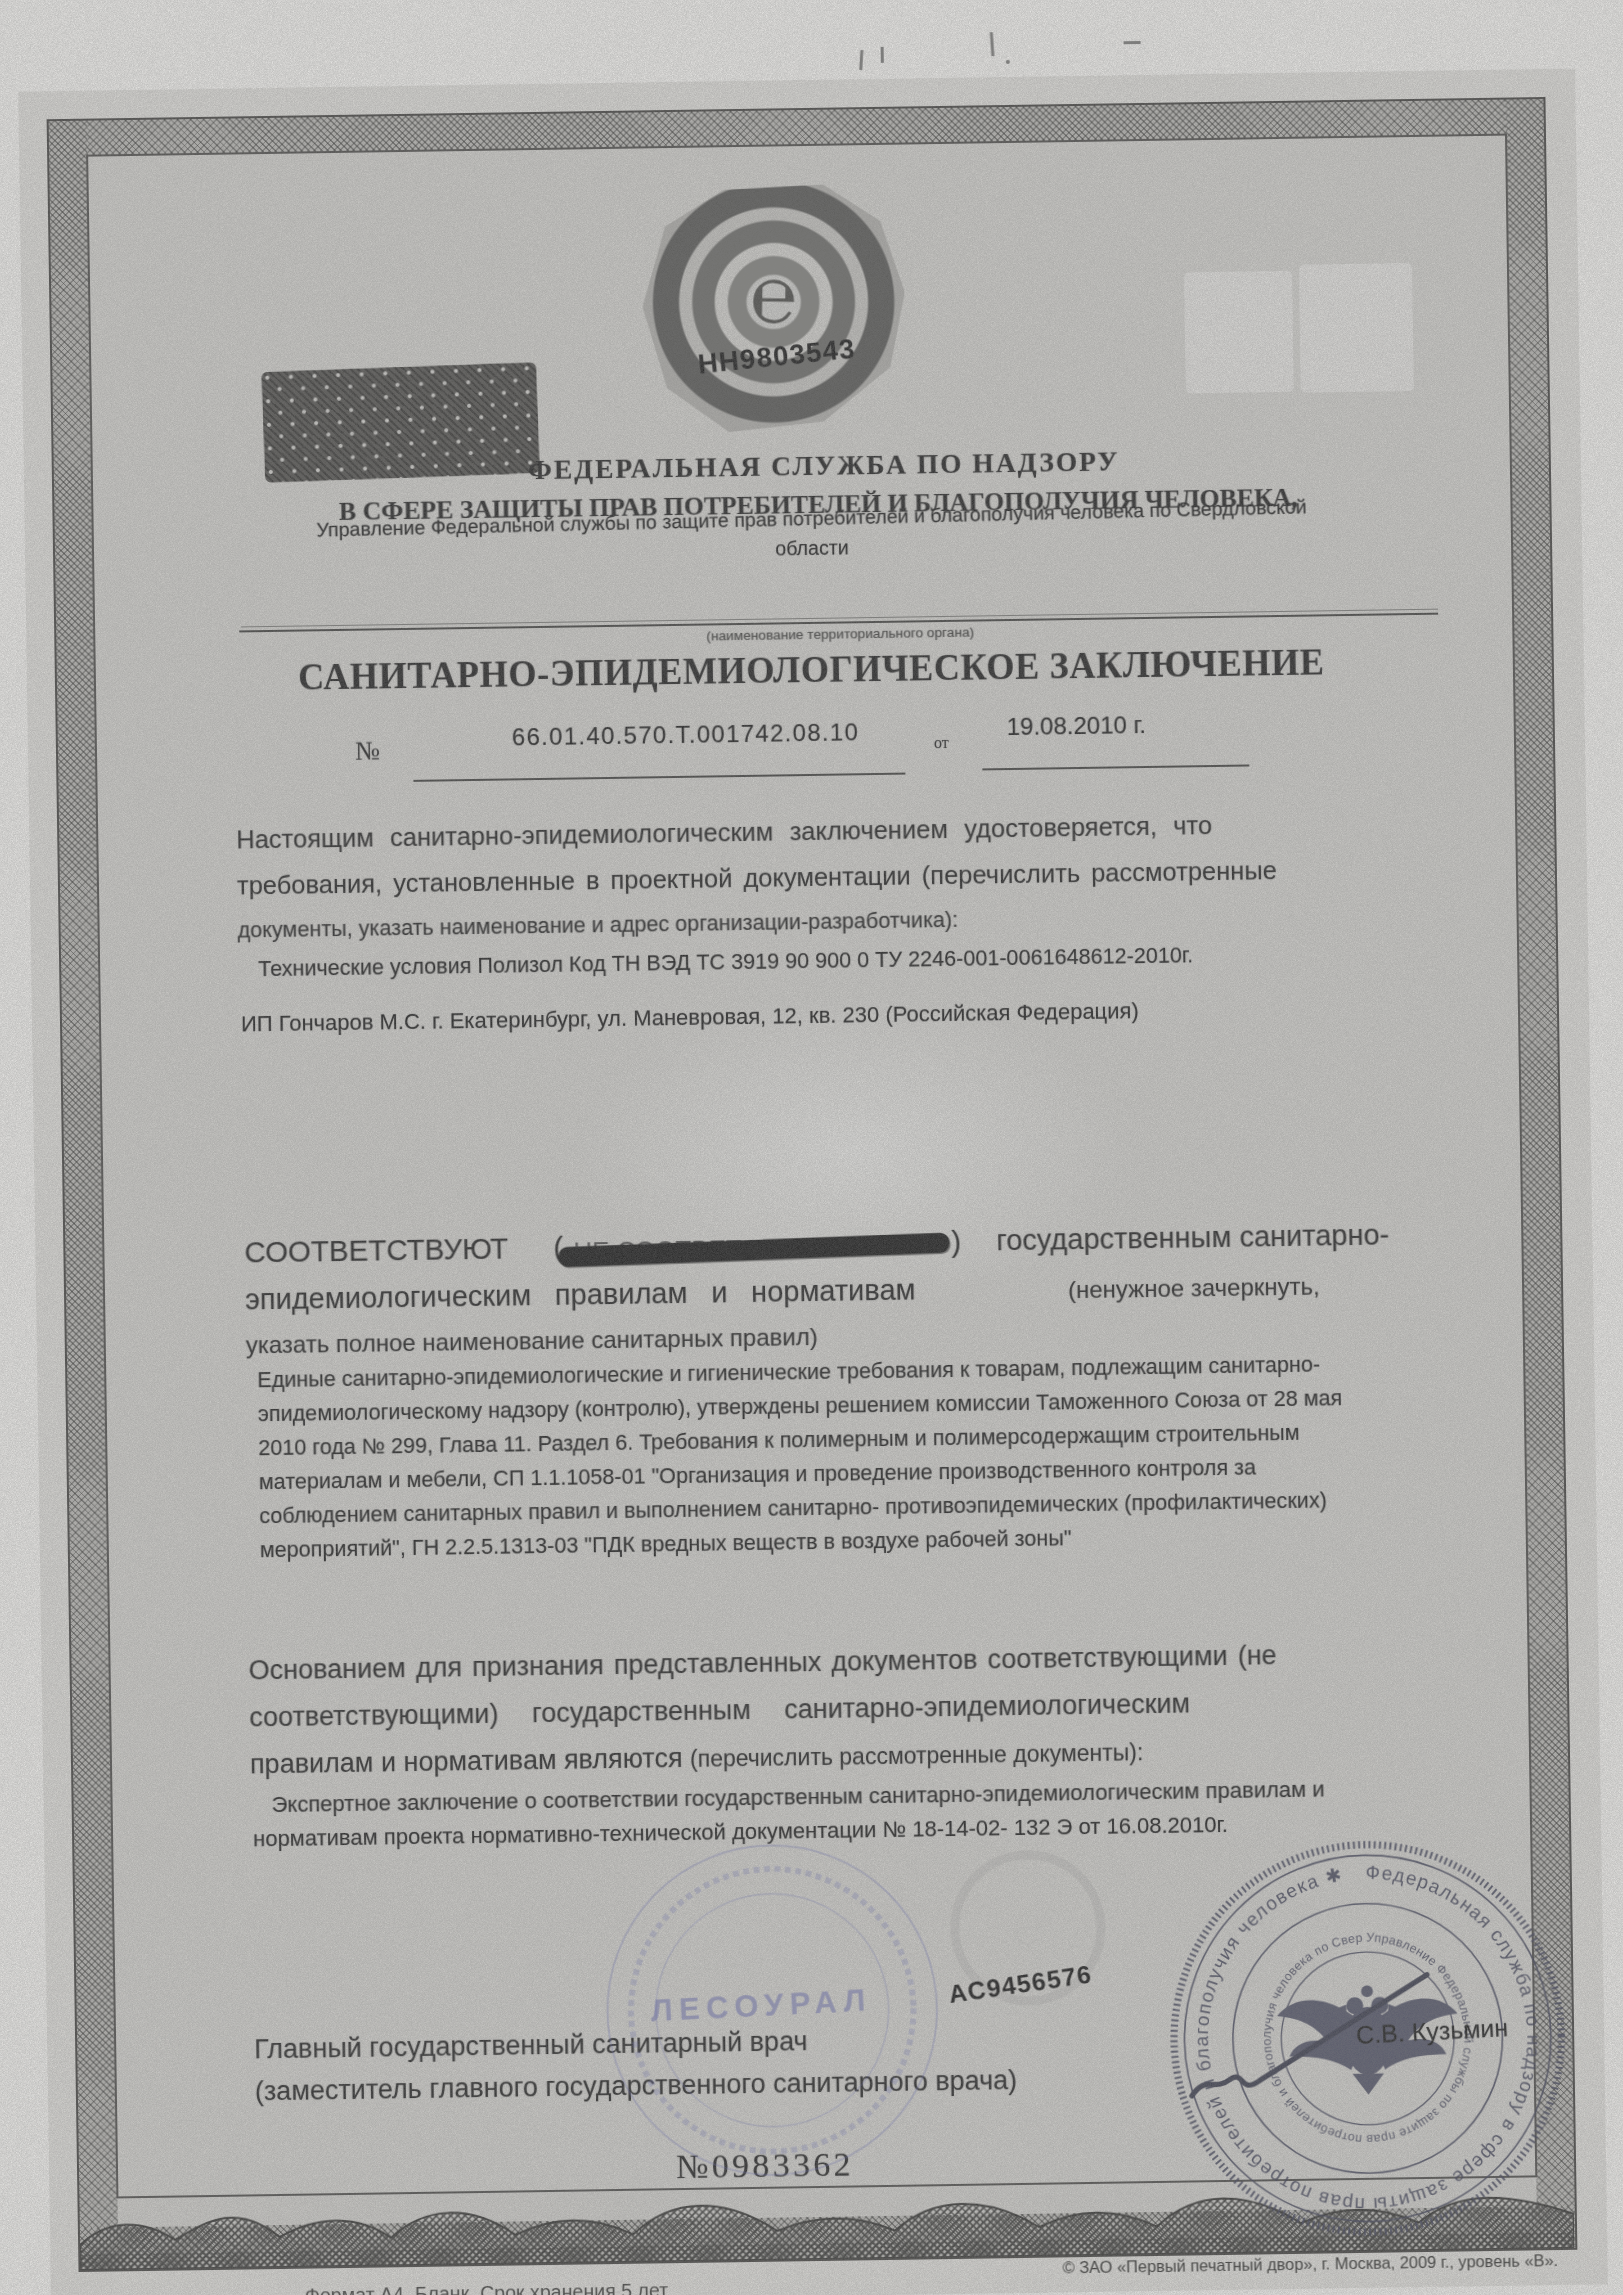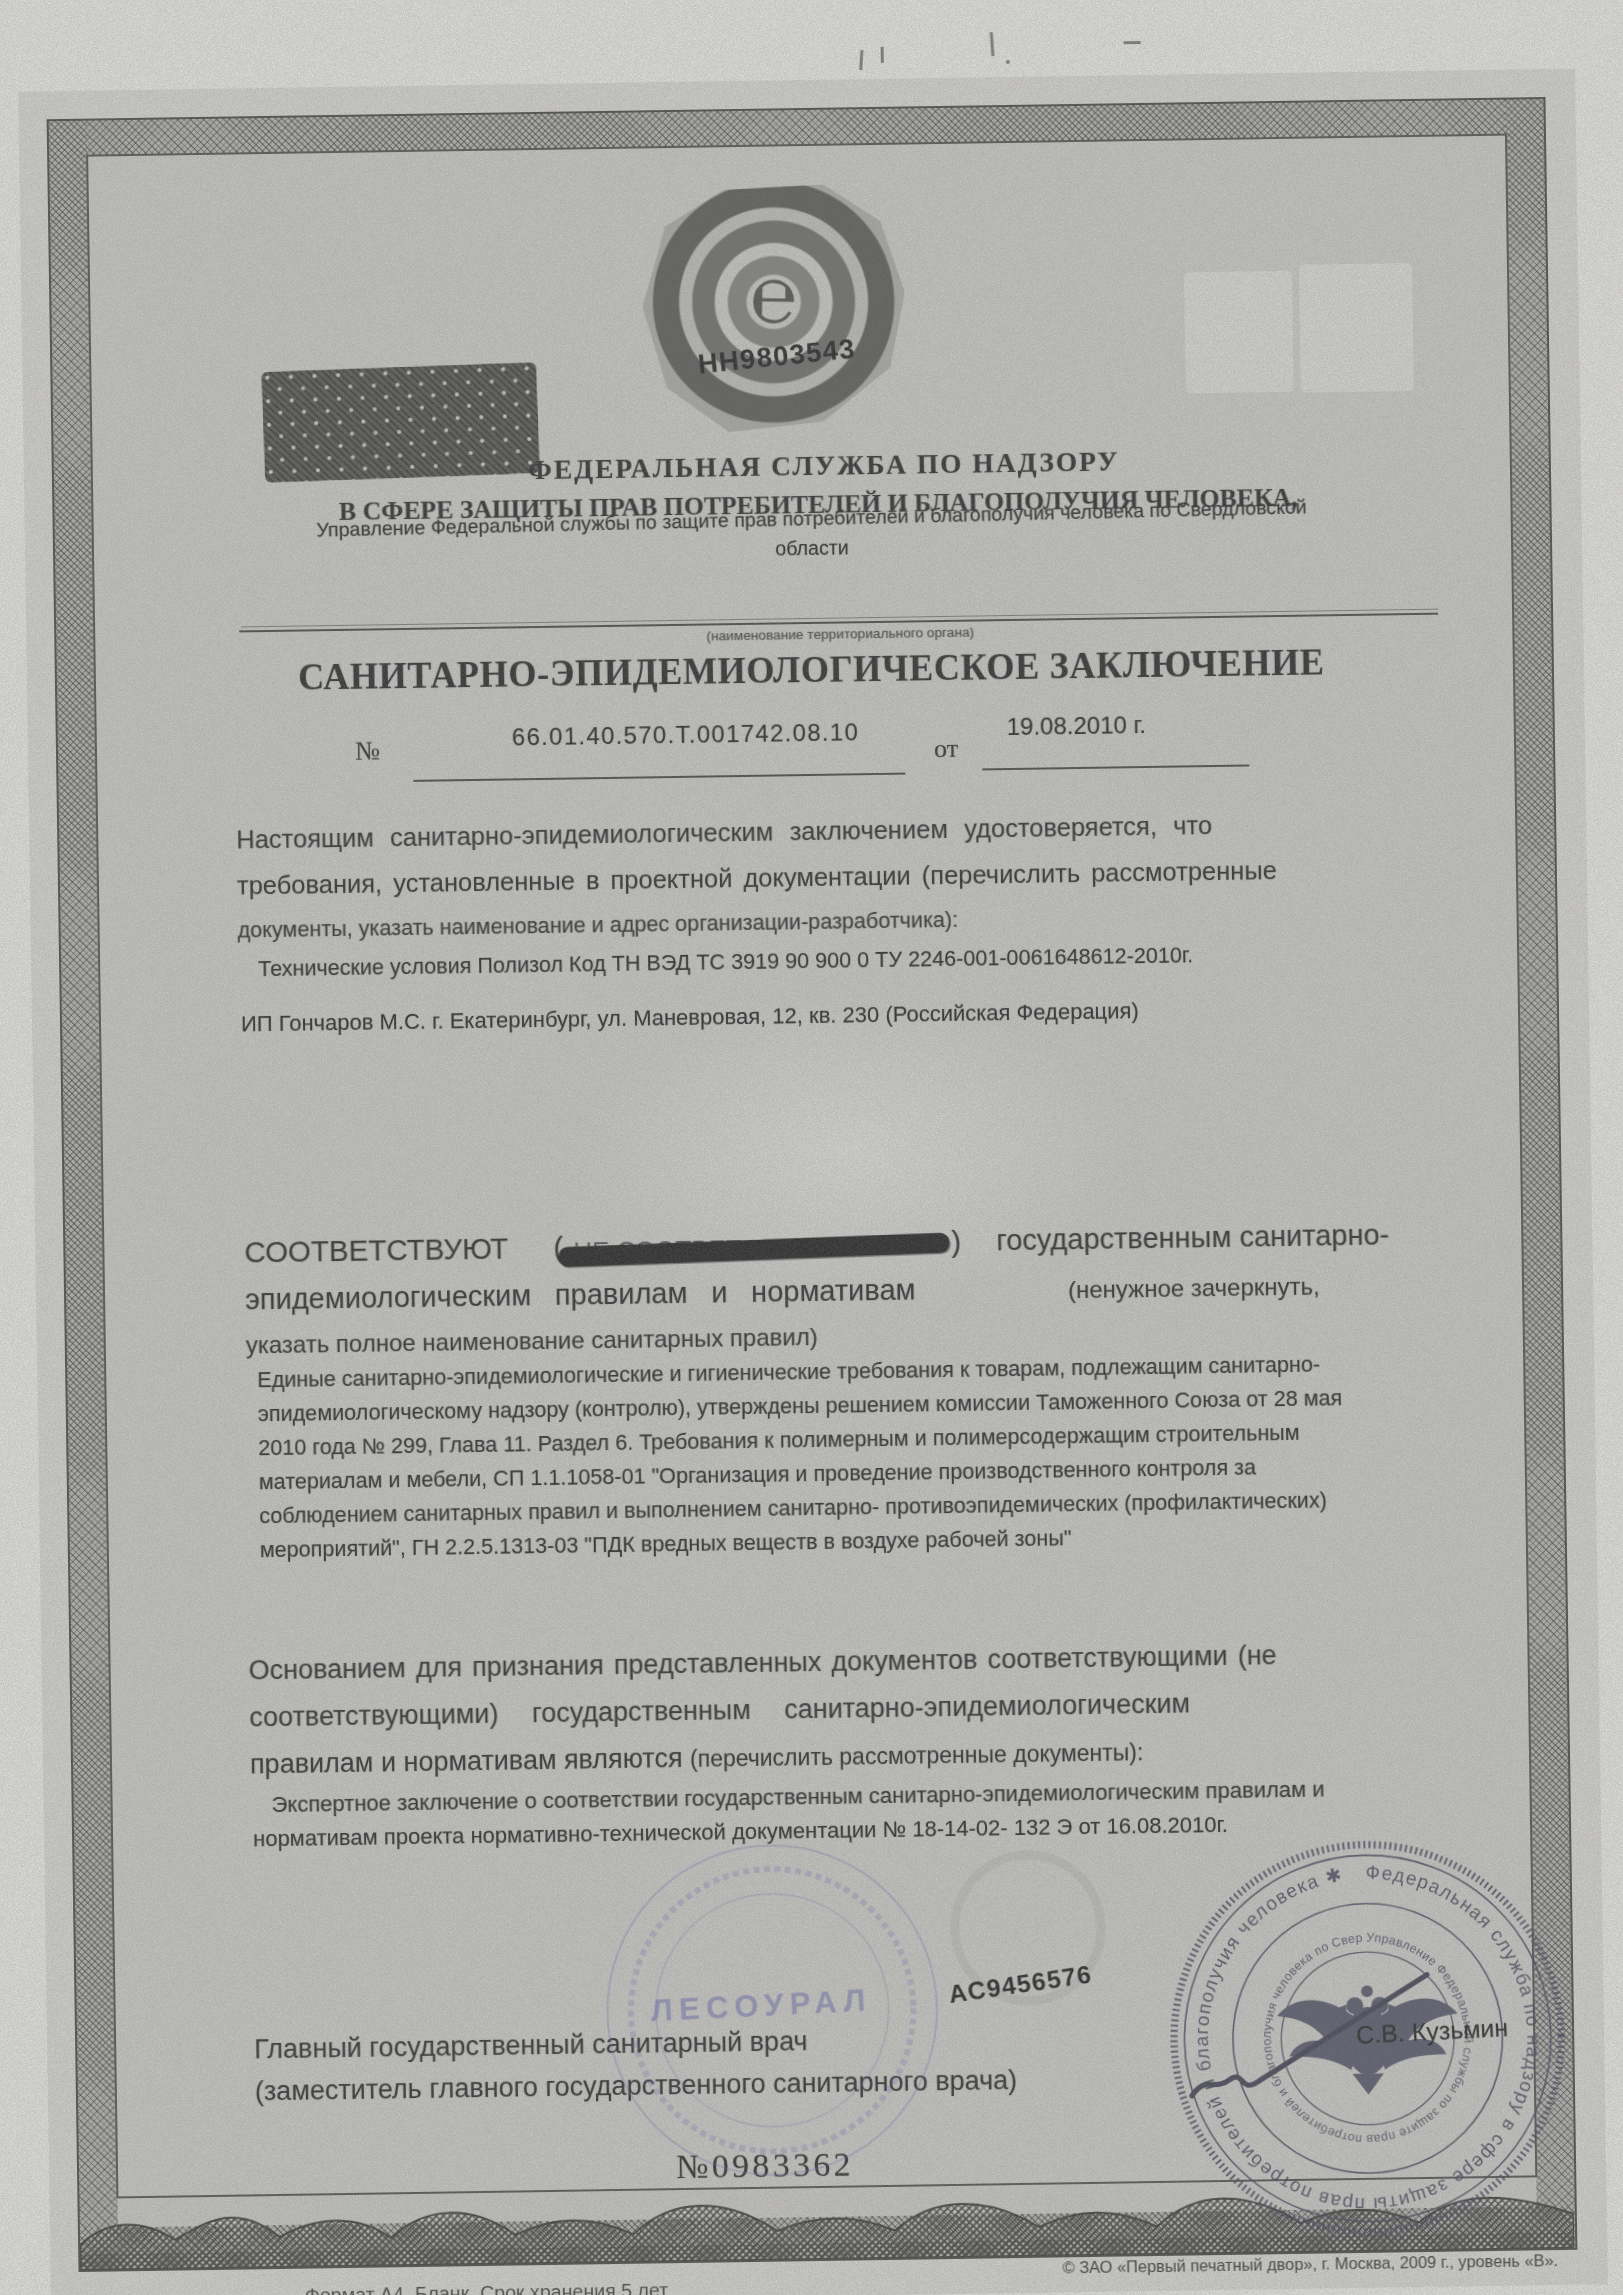--- a/index.html
+++ b/index.html
@@ -122,21 +122,21 @@
 
     <div class="rule" style="left:249px;top:618px;width:1197px;height:1.3px;opacity:.6;"></div>
     <div class="rule" style="left:247px;top:622px;width:1199px;height:2px;"></div>
     <div class="t ink ctr" style="left:249px;top:627px;width:1198px;font-size:13.7px;color:#3c3c3a;">(наименование территориального органа)</div>
 
     <div class="t serif b ink ctr" style="left:190px;top:647px;width:1257px;font-size:38px;letter-spacing:0.7px;transform:scaleX(.95);">САНИТАРНО-ЭПИДЕМИОЛОГИЧЕСКОЕ ЗАКЛЮЧЕНИЕ</div>
 
     <div class="t serif ink" style="left:361px;top:730px;font-size:26px;">№</div>
     <div class="t typed" style="left:518px;top:719px;font-size:24px;letter-spacing:1.3px;">66.01.40.570.Т.001742.08.10</div>
     <div class="rule" style="left:419px;top:774px;width:492px;height:2px;"></div>
-    <div class="t serif ink" style="left:940px;top:736px;font-size:26px;">от</div>
+    <div class="t serif ink" style="left:940px;top:736px;font-size:16px;">от</div>
     <div class="t typed" style="left:1013px;top:716px;font-size:24px;">19.08.2010 г.</div>
     <div class="rule" style="left:988px;top:771px;width:267px;height:2px;"></div>
 
     <div class="t ink" style="left:241px;top:817px;font-size:25.5px;word-spacing:9.2px;">Настоящим  санитарно-эпидемиологическим  заключением  удостоверяется,  что</div>
     <div class="t ink" style="left:241px;top:863px;font-size:25.5px;word-spacing:3.9px;">требования, установленные в проектной документации (перечислить рассмотренные</div>
     <div class="t ink" style="left:241px;top:909px;font-size:21.6px;">документы, указать наименование и адрес организации-разработчика):</div>
     <div class="t typed" style="left:261px;top:948px;font-size:21.6px;">Технические условия Полизол Код ТН ВЭД ТС 3919 90 900 0 ТУ 2246-001-0061648612-2010г.</div>
     <div class="t typed" style="left:243px;top:1003px;font-size:22px;">ИП Гончаров М.С. г. Екатеринбург, ул. Маневровая, 12, кв. 230 (Российская Федерация)</div>
 
     <div class="watermark"></div>

